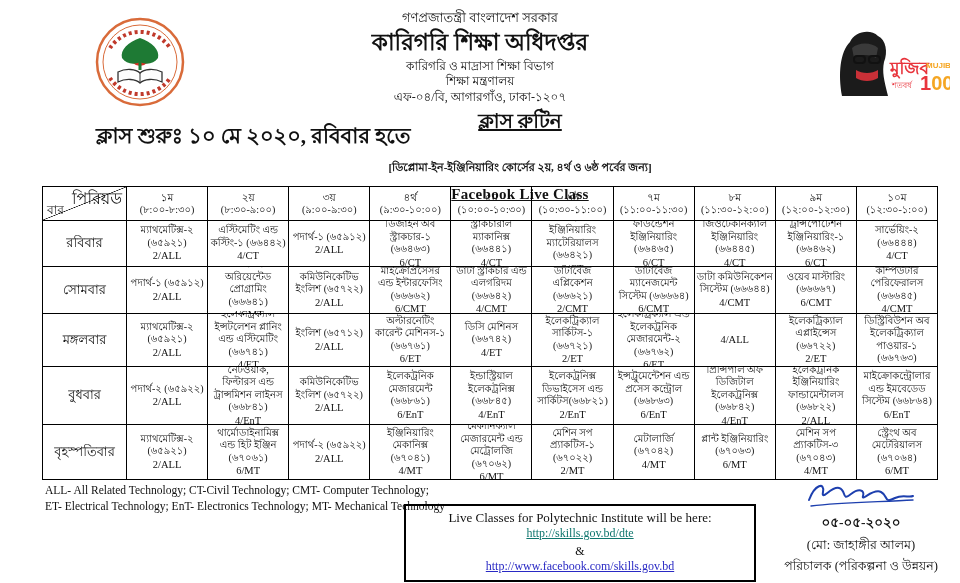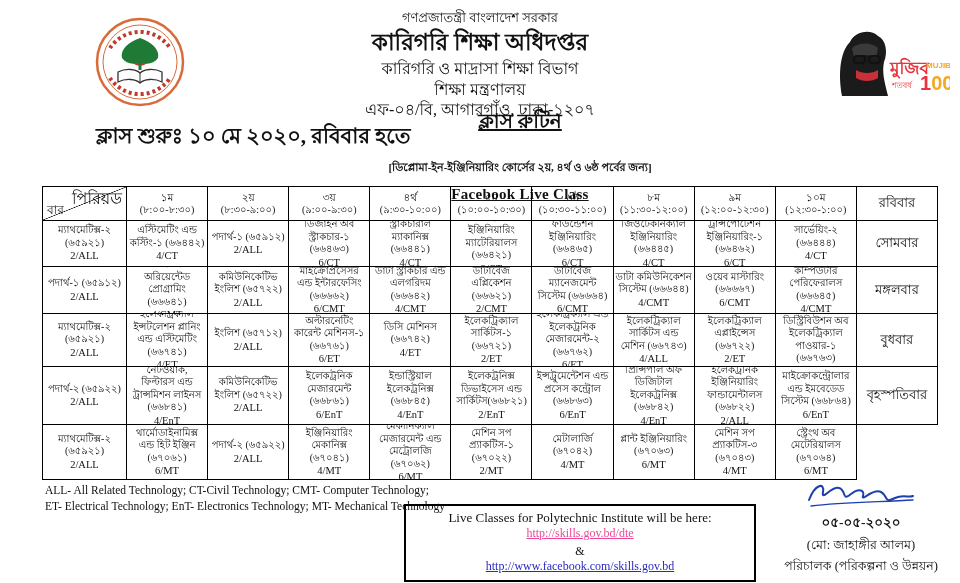--- a/index.html
+++ b/index.html
@@ -6,21 +6,21 @@
   html,body { background:#ffffff; }
   .page {
     position:relative; width:960px; height:583px; margin:0 auto;
     background:#ffffff; overflow:hidden; color:#111;
     font-family:"Liberation Serif", serif;
   }
   
   .gov-header { position:absolute; top:10px; left:0; width:100%; text-align:center; line-height:1.3; }
   .gov-line1 { font-size:13px; }
   .gov-line2 { font-size:23px; font-weight:bold; margin:1px 0; }
-  .gov-line3, .gov-line4, .gov-line5 { font-size:16px; }
+  .gov-line3, .gov-line4, .gov-line5 { font-size:12px; }
   .logo-left { position:absolute; top:16px; left:88px; width:104px; height:92px; }
   .logo-right { position:absolute; top:18px; left:828px; width:122px; height:88px; }
   
   .start-text { position:absolute; top:120px; left:96px; font-size:21px; font-weight:bold; }
   .title-block { position:absolute; top:106px; left:340px; width:360px; text-align:center; }
   .routine-title { font-size:20px; font-weight:bold; text-decoration:underline; }
   .course-note { font-size:11px; font-weight:bold; margin-top:20px; }
   .fb-live { font-size:15px; font-weight:bold; text-decoration:underline; margin-top:8px; letter-spacing:0.3px; }
   
   .tt { position:absolute; top:186px; left:42px; width:896px;
@@ -123,20 +123,24 @@
       </div>
       <div class="tt-cell">
         <div class="period-label">৫ম</div>
         <div class="period-time">(১০:০০-১০:৩০)</div>
       </div>
       <div class="tt-cell">
         <div class="period-label">৬ষ্ঠ</div>
         <div class="period-time">(১০:৩০-১১:০০)</div>
       </div>
       <div class="tt-cell">
+        <div class="period-label">৭ম</div>
+        <div class="period-time">(১১:০০-১১:৩০)</div>
+      </div>
+      <div class="tt-cell">
         <div class="period-label">৮ম</div>
         <div class="period-time">(১১:৩০-১২:০০)</div>
       </div>
       <div class="tt-cell">
         <div class="period-label">৯ম</div>
         <div class="period-time">(১২:০০-১২:৩০)</div>
       </div>
       <div class="tt-cell">
         <div class="period-label">১০ম</div>
         <div class="period-time">(১২:৩০-১:০০)</div>
@@ -246,21 +250,20 @@
       </div>
       <div class="tt-cell">
         <div class="cls-subject">ইলেকট্রিক্যাল সার্কিটস-১ (৬৬৭২১)</div>
         <div class="cls-group">2/ET</div>
       </div>
       <div class="tt-cell">
         <div class="cls-subject">ইলেকট্রিক্যাল এন্ড ইলেকট্রনিক মেজারমেন্ট-২ (৬৬৭৬২)</div>
         <div class="cls-group">6/ET</div>
       </div>
       <div class="tt-cell">
-        <div class="cls-subject">ইলেকট্রিক্যাল সার্কিটস এন্ড মেশিন (৬৬৭৪৩)</div>
         <div class="cls-group">4/ALL</div>
       </div>
       <div class="tt-cell">
         <div class="cls-subject">ইলেকট্রিক্যাল এপ্লাইন্সেস (৬৬৭২২)</div>
         <div class="cls-group">2/ET</div>
       </div>
       <div class="tt-cell">
         <div class="cls-subject">ট্রান্সমিশন এন্ড ডিস্ট্রিবিউশন অব ইলেকট্রিক্যাল পাওয়ার-১ (৬৬৭৬৩)</div>
         <div class="cls-group">6/ET</div>
       </div>
@@ -348,21 +351,21 @@
       </div>
     </div>
 
   <div class="legend">
     <div>ALL- All Related Technology; CT-Civil Technology; CMT- Computer Technology;</div>
     <div>ET- Electrical Technology; EnT- Electronics Technology; MT- Mechanical Technology</div>
   </div>
 
   <div class="live-box">
     <div class="live-title">Live Classes for Polytechnic Institute will be here:</div>
-    <span class="live-link" style="color:#ec4899;">http://skills.gov.bd/dte</span>
+    <span class="live-link" style="color:#0f766e;">http://skills.gov.bd/dte</span>
     <span class="live-amp">&amp;</span>
     <span class="live-link" style="color:#2929c4;">http://www.facebook.com/skills.gov.bd</span>
   </div>
 
   <div class="signoff">
     <svg class="sig-img" width="120" height="34" viewBox="0 0 120 34">
       <path d="M8 22 C14 6 24 4 22 14 C20 24 30 8 38 10 C46 12 40 24 50 16 C58 10 64 12 62 18 C60 24 72 10 80 14 C88 18 82 26 94 20 C102 16 108 20 112 18" fill="none" stroke="#1d3fae" stroke-width="2" stroke-linecap="round"></path>
       <path d="M10 28 C40 24 80 24 112 22" fill="none" stroke="#1d3fae" stroke-width="1.4" stroke-linecap="round"></path>
     </svg>
     <div class="sig-date">০৫-০৫-২০২০</div>

